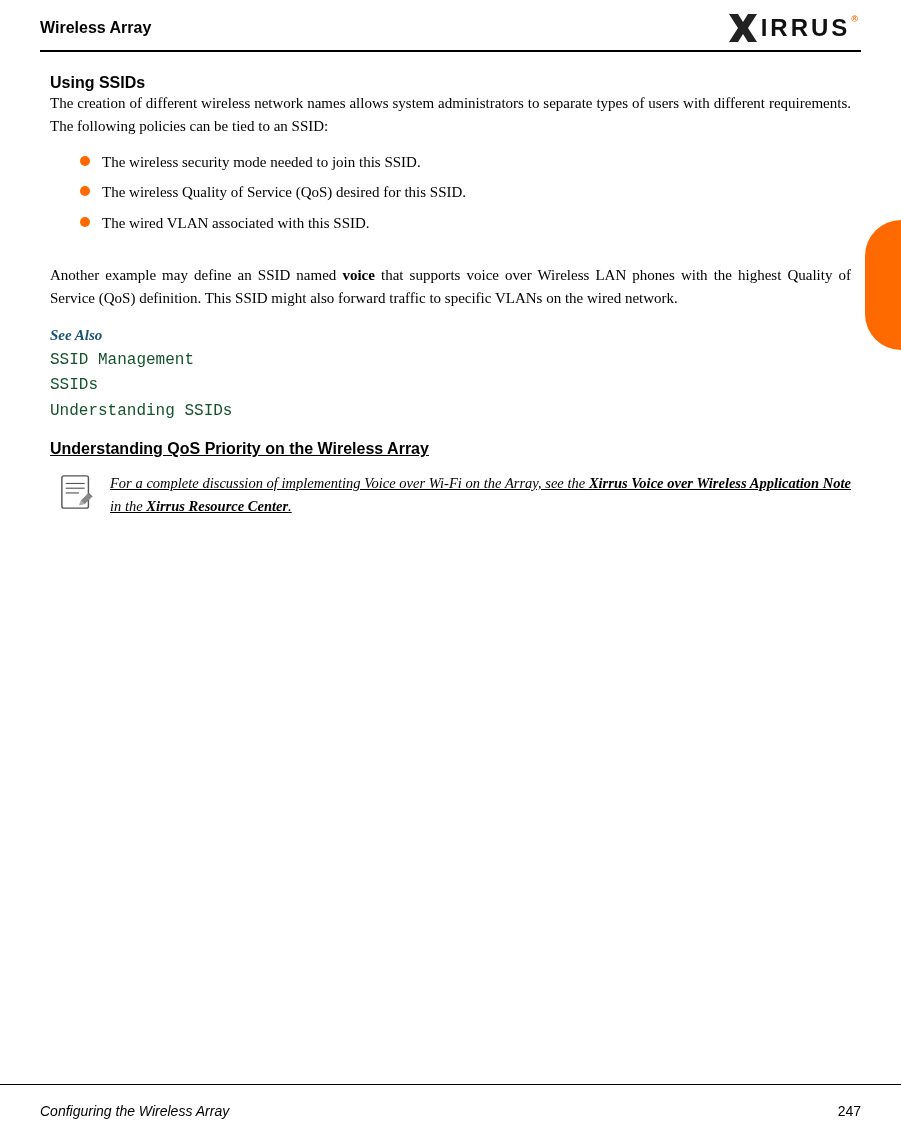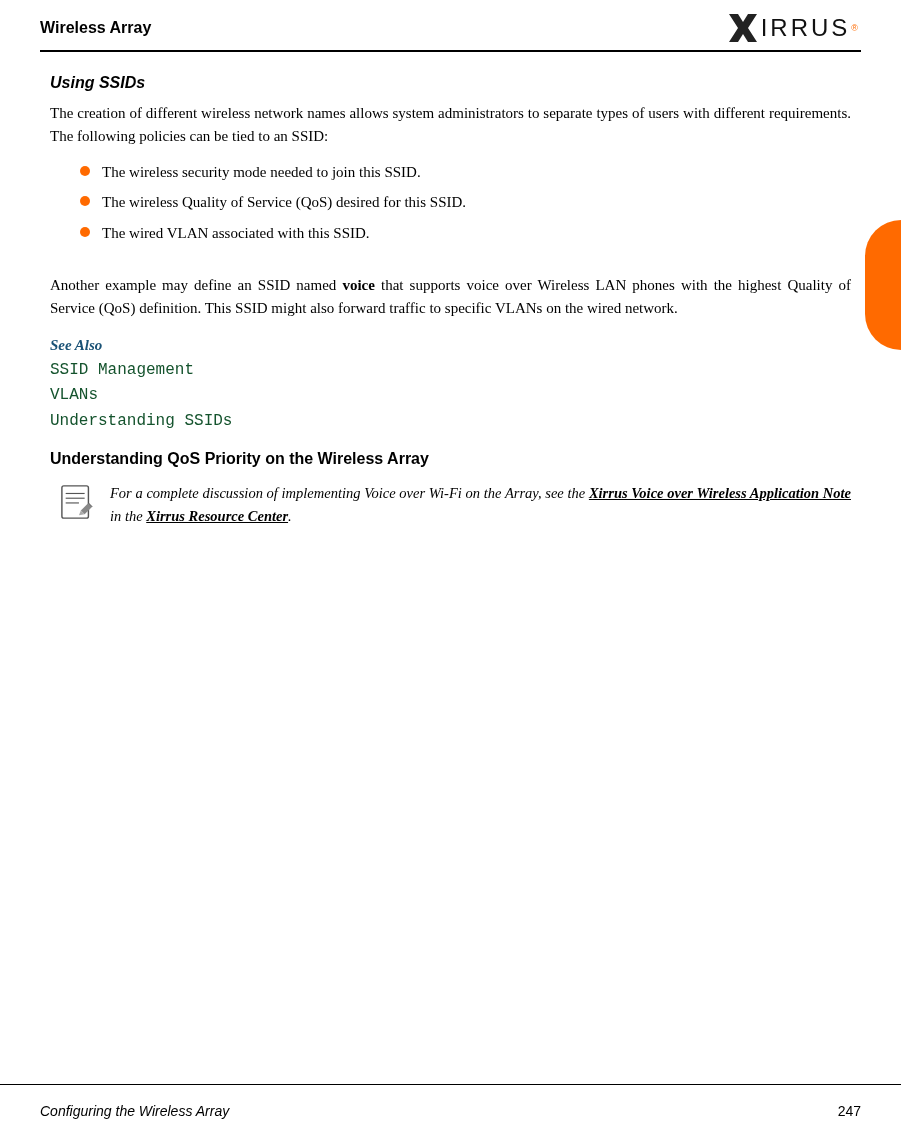--- a/index.html
+++ b/index.html
@@ -48,23 +48,21 @@
     }
 
     
     .content {
       padding: 0 10px;
     }
 
     .section-title {
       font-size: 16px;
       font-weight: bold;
-      font-style: italic;
-      font-family: Arial, sans-serif;
-      margin-bottom: 10px;
+      font-family: Arial, sans-serif;
       color: #000;
     }
 
     .body-text {
       font-size: 15px;
       line-height: 1.55;
       text-align: justify;
       margin-bottom: 12px;
       color: #000;
       font-family: Georgia, 'Times New Roman', serif;
@@ -123,20 +121,21 @@
       color: #14532d;
       text-decoration: none;
       font-size: 16px;
       font-family: Liberation Mono, monospace;
       line-height: 1.6;
       cursor: pointer;
     }
 
     
     .qos-section {
+      text-decoration: underline;
     }
 
     .qos-title {
       font-size: 16px;
       font-weight: bold;
       font-family: Arial, sans-serif;
       color: #000;
       margin-bottom: 14px;
     }
 
@@ -214,21 +213,21 @@
   </style>
 </head>
 <body>
 
 <div class="page-container">
 
   <div class="header">
     <span class="header-title">Wireless Array</span>
     <div class="logo-container">
 
-      <span style="font-family: Arial Black, Arial, sans-serif; font-size: 24px; font-weight: 400; letter-spacing: 3px; color: #111; display: flex; align-items: center;">
+      <span style="font-family: Arial Black, Arial, sans-serif; font-size: 24px; font-weight: 700; letter-spacing: 3px; color: #111; display: flex; ">
         <svg width="28" height="28" viewBox="0 0 28 28" style="margin-right:4px;">
           <polygon points="0,0 9,0 14,8 19,0 28,0 19,14 28,28 19,28 14,20 9,28 0,28 9,14" fill="#222"></polygon>
         </svg>IRRUS<span style="color:#ff6a00; font-size:9px; vertical-align:super; margin-left:1px;">®</span>
       </span>
     </div>
   </div>
 
   <div class="orange-semicircle"></div>
 
   <div class="content">
@@ -257,21 +256,21 @@
     <div class="spacer"></div>
 
 
     <p class="body-text">
       <span>Another example may define an SSID named </span><span class="bold">voice</span><span> that supports voice over Wireless LAN phones with the highest Quality of Service (QoS) definition. This SSID might also forward traffic to specific VLANs on the wired network.</span>
     </p>
 
     <div class="see-also-section">
       <div class="see-also-title">See Also</div>
       <a class="see-also-link">SSID Management</a>
-      <a class="see-also-link">VLANs</a>
+      <a class="see-also-link">SSIDs</a>
       <a class="see-also-link">Understanding SSIDs</a>
     </div>
 
     <div class="qos-section">
       <div class="qos-title">Understanding QoS Priority on the Wireless Array</div>
 
       <div class="note-box">
 
         <div class="note-icon">
           <svg width="38" height="38" viewBox="0 0 38 38" xmlns="http://www.w3.org/2000/svg">

